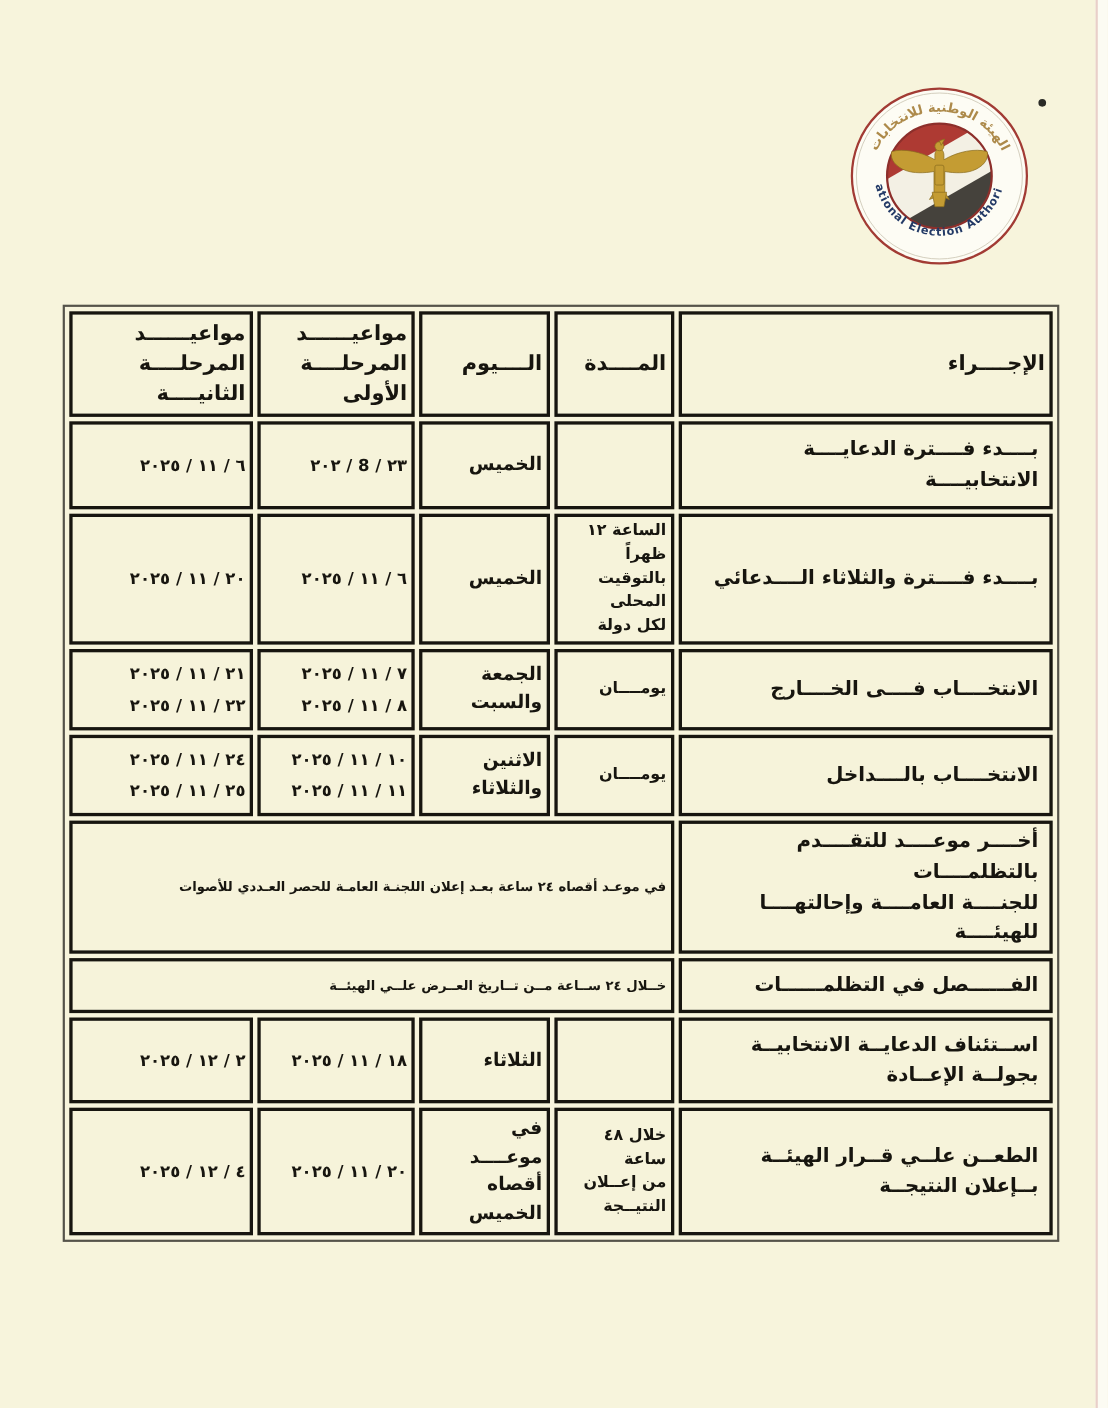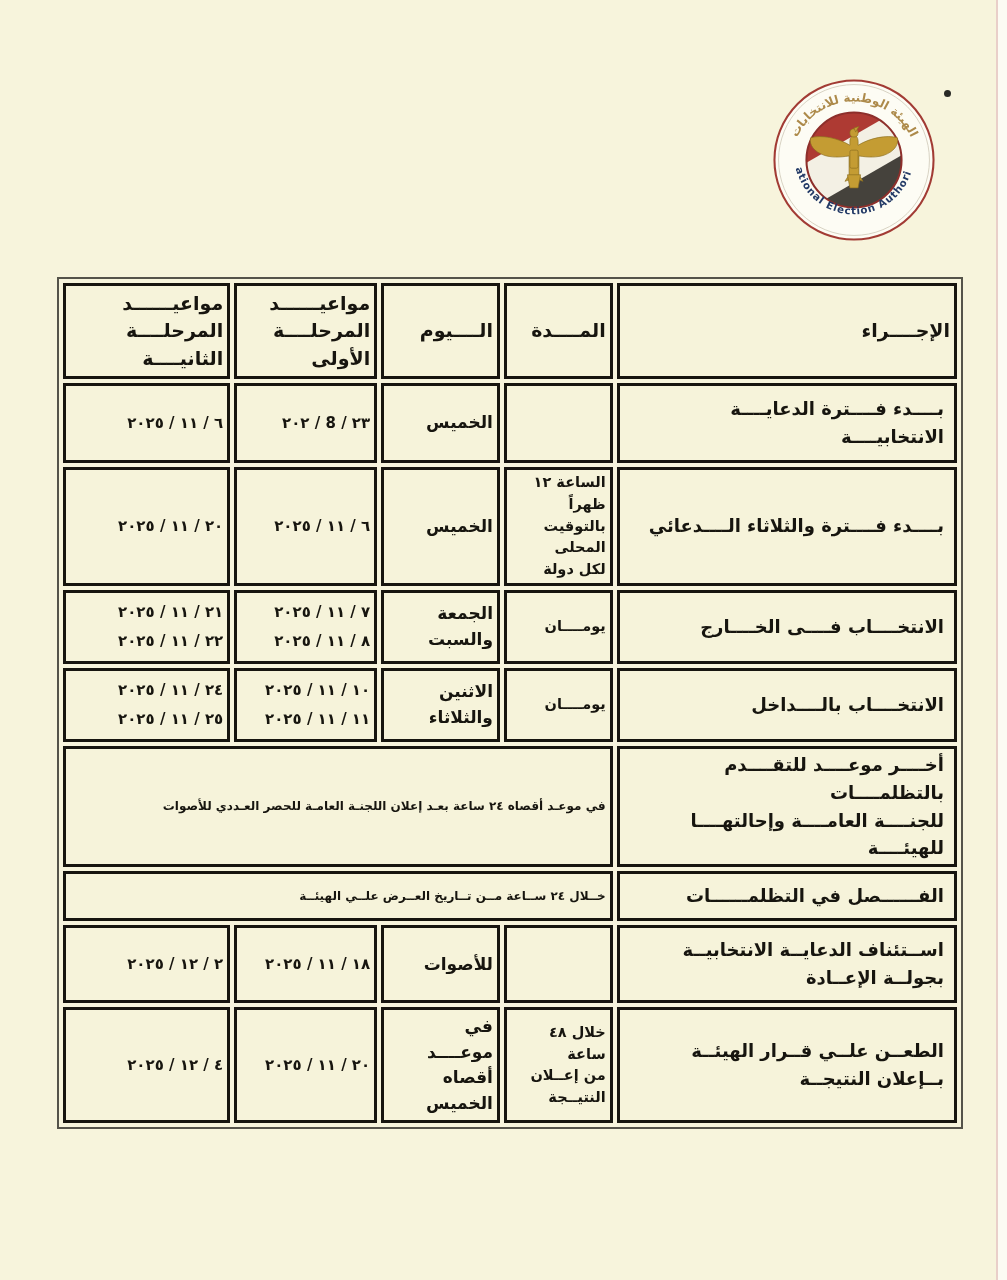--- a/index.html
+++ b/index.html
@@ -144,21 +144,21 @@
 للجنــــة العامــــة وإحالتهــــا للهيئــــة</td>
           <td class="merged" colspan="4">في موعـد أقصاه ٢٤ ساعة بعـد إعلان اللجنـة العامـة للحصر العـددي للأصوات</td>
         </tr>
         <tr class="r5">
           <td class="proc">الفــــــصل في التظلمــــــات</td>
           <td class="merged" colspan="4">خــلال ٢٤ ســاعة مــن تــاريخ العــرض علــي الهيئــة</td>
         </tr>
         <tr class="r8">
           <td class="proc">اســتئناف الدعايــة الانتخابيــة بجولــة الإعــادة</td>
           <td class="dur"></td>
-          <td class="day">للأصوات</td>
+          <td class="day">الثلاثاء</td>
           <td class="date">١٨ / ١١ / ٢٠٢٥</td>
           <td class="date">٢ / ١٢ / ٢٠٢٥</td>
         </tr>
         <tr class="r9">
           <td class="proc">الطعــن علــي قــرار الهيئــة بــإعلان النتيجــة</td>
           <td class="dur">خلال ٤٨ ساعة
 من إعــلان
 النتيــجة</td>
           <td class="day">في موعــــد
 أقصاه الخميس</td>

